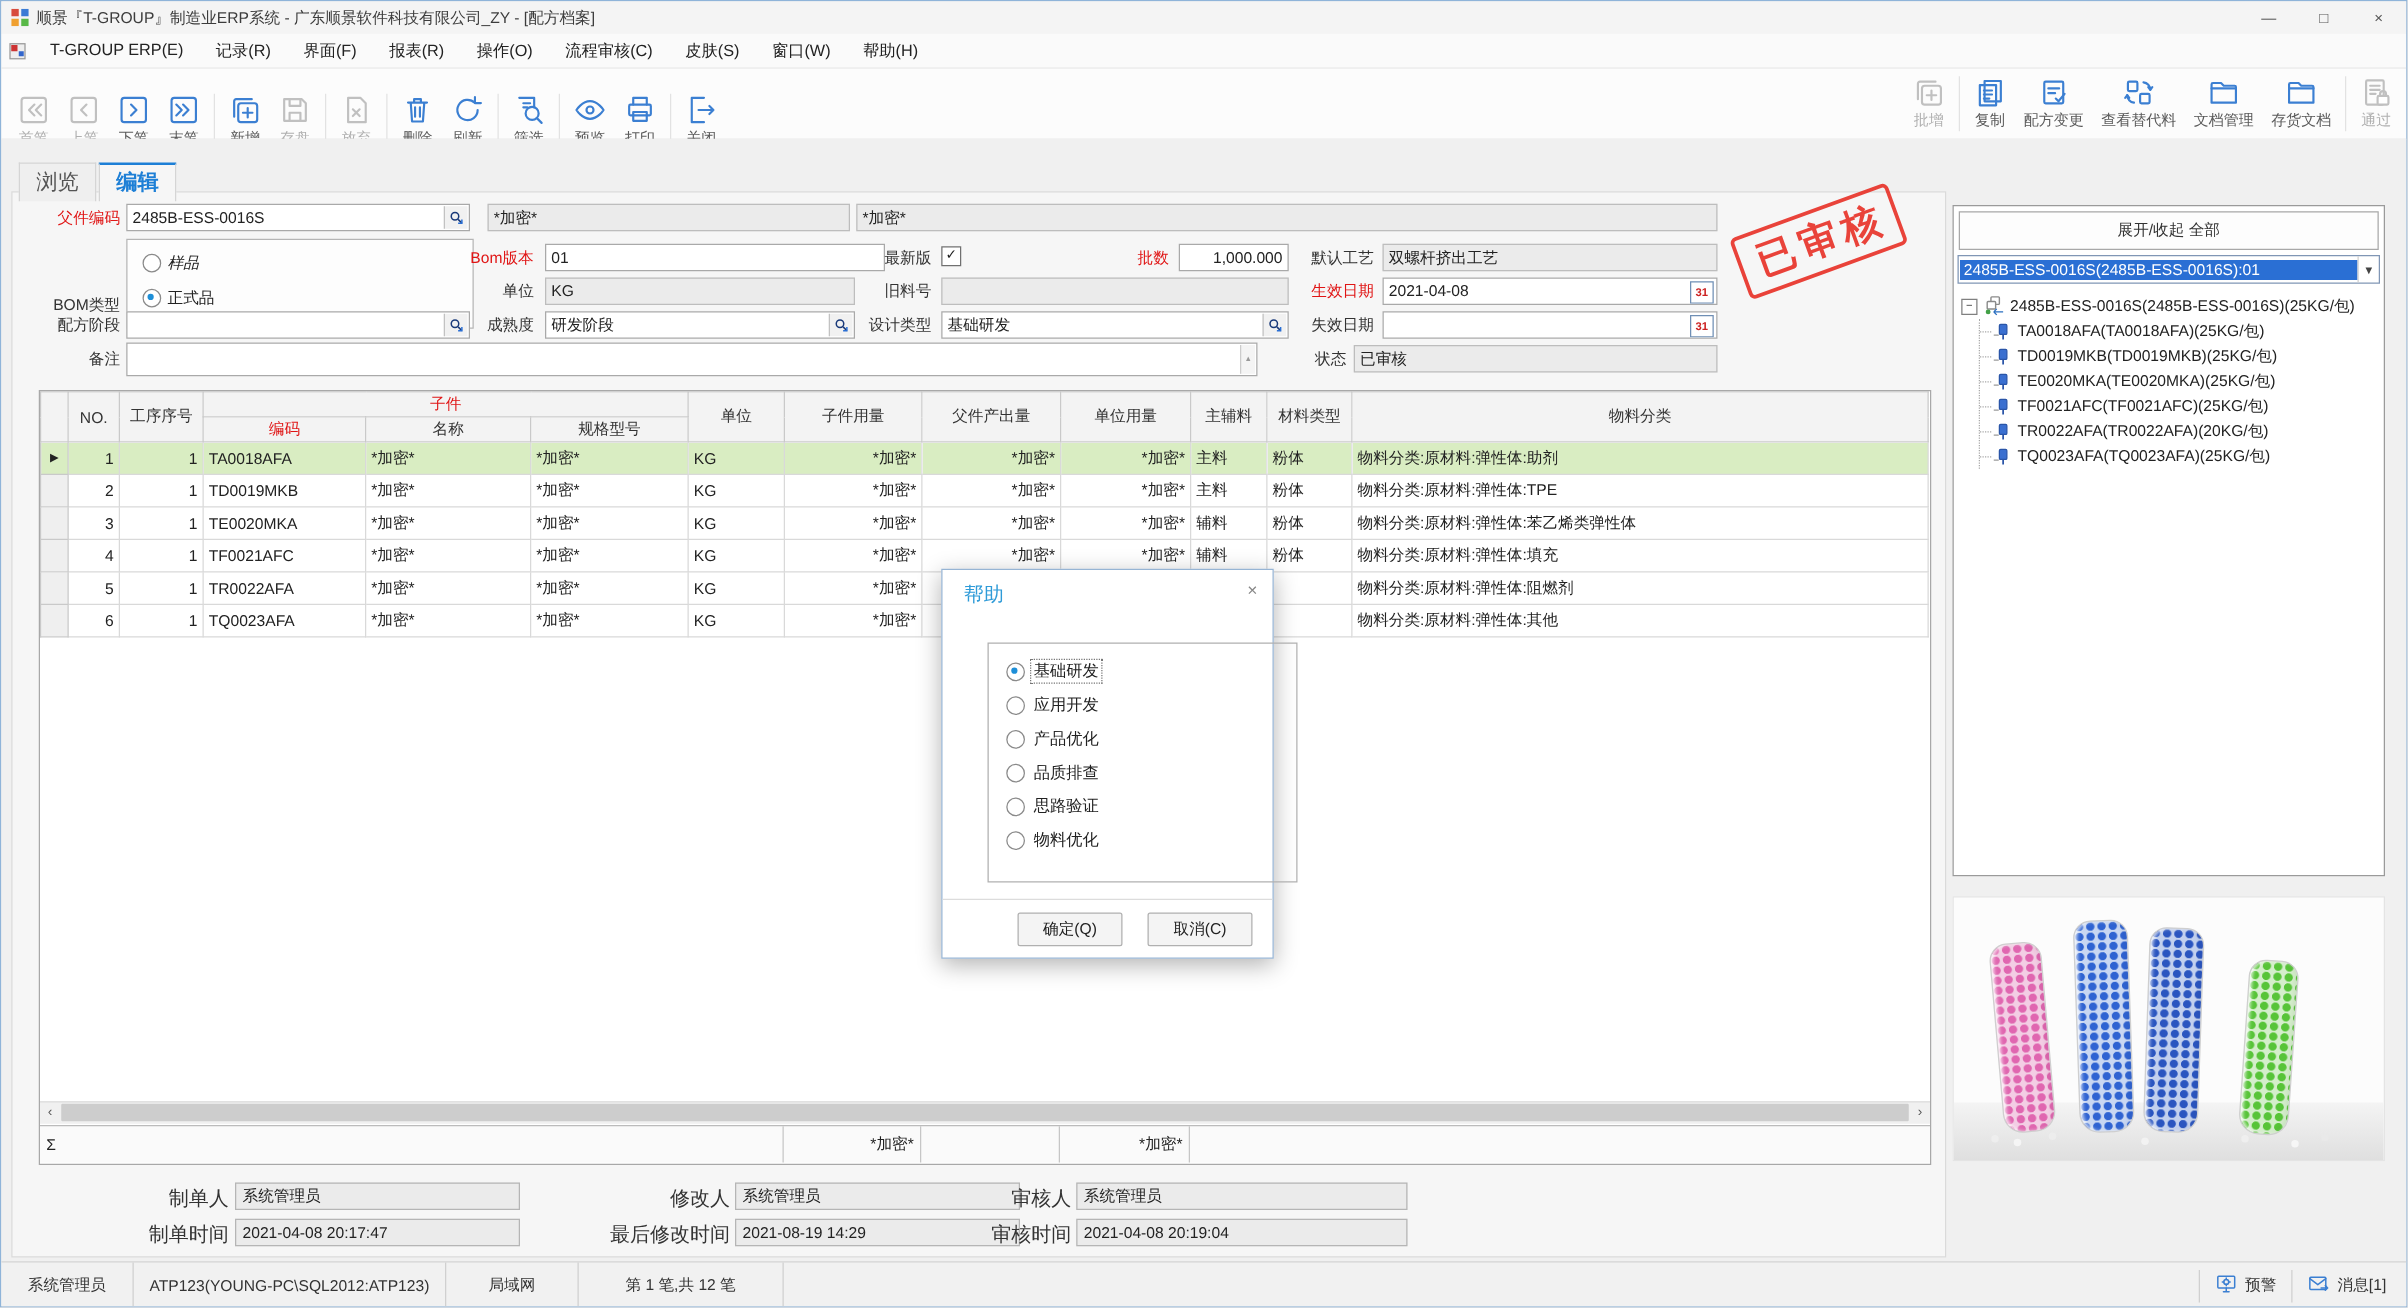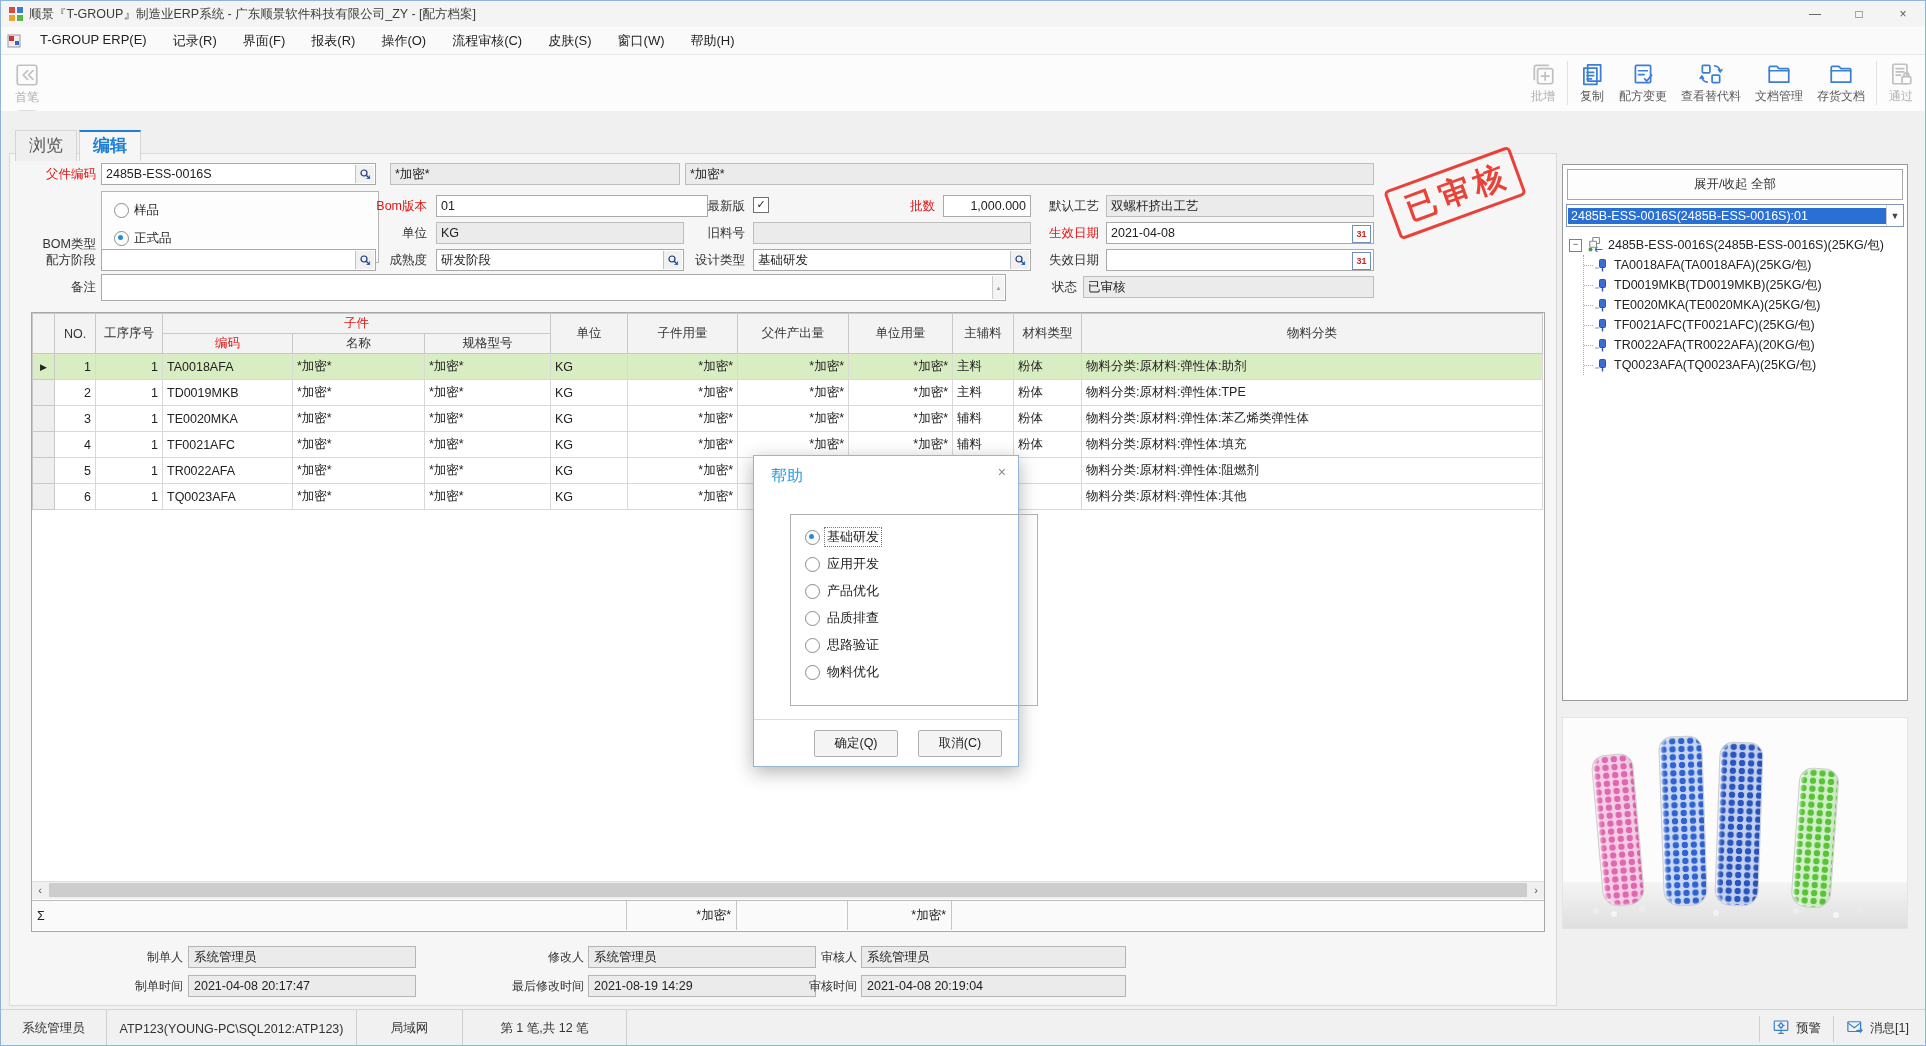--- a/index.html
+++ b/index.html
@@ -9,21 +9,21 @@
   .app-ico{width:14px;height:14px;margin-right:6px;flex:0 0 auto;}
   .win-ctrls{position:absolute;right:0;top:0;height:26px;display:flex;}
   .win-btn{width:44px;height:26px;display:flex;align-items:center;justify-content:center;color:#555;font-size:12px;}
   
   .menubar{position:absolute;left:0;top:26px;width:100%;height:28px;background:#fafafa;border-bottom:1px solid #e6e6e6;display:flex;align-items:center;padding-left:6px;box-sizing:border-box;}
   .menu-item{padding:4px 13px;font-size:13px;color:#222;}
   .mdi-ctrls{position:absolute;right:6px;top:28px;display:flex;}
   .mdi-btn{width:24px;height:20px;display:flex;align-items:center;justify-content:center;color:#8a8a8a;font-size:11px;}
   
   .toolbar{position:absolute;left:0;top:54px;width:100%;height:56px;background:#fcfcfc;border-bottom:1px solid #dcdcdc;}
-  .tb-left{position:absolute;left:6px;top:6px;display:flex;align-items:center;height:52px;flex-direction:column;}
+  .tb-left{position:absolute;left:6px;top:16px;display:flex;align-items:center;height:52px;}
   .tb-right{position:absolute;right:4px;top:2px;display:flex;align-items:center;height:52px;}
   .tb-item{display:flex;flex-direction:column;align-items:center;justify-content:center;padding:1px 7px;}
   .tb-icon{width:26px;height:26px;color:#3b7fd2;}
   .tb-icon svg{width:26px;height:26px;display:block;}
   .tb-label{font-size:12px;color:#5a5a5a;margin-top:1px;white-space:nowrap;}
   .tb-item.off .tb-icon{color:#c0c0c0;}
   .tb-item.off .tb-label{color:#b0b0b0;}
   .tb-sep{width:1px;height:44px;background:#e2e2e2;margin:0 4px;}
   
   .content{position:absolute;left:0;top:110px;width:1926px;height:898px;background:#f0f0f0;}
@@ -56,21 +56,21 @@
   table.grid tr.sel td{background:#d9edc2;}
   table.grid td.mark{background:#efefef;border-color:#c9c9c9;padding:0;text-align:center;font-size:9px;color:#222;}
   table.grid td.num{text-align:right;}
   .hscroll{position:absolute;left:0;right:0;bottom:32px;height:17px;background:#f0f0f0;border-top:1px solid #dcdcdc;}
   .hs-arrow{position:absolute;top:0;width:16px;height:16px;display:flex;align-items:center;justify-content:center;color:#555;font-size:11px;}
   .hs-thumb{position:absolute;left:17px;right:17px;top:1px;height:14px;background:#cdcdcd;border-radius:1px;}
   .sumrow{position:absolute;left:0;right:0;bottom:1px;height:29px;display:flex;background:#fafafa;border-top:1px solid #bbb;font-size:12.5px;color:#222;}
   .sumcell{border-right:1px solid #c6c6c6;display:flex;align-items:center;box-sizing:border-box;padding:0 5px;}
   .sumcell.rt{justify-content:flex-end;}
   
-  .f-lbl{position:absolute;font-size:12px;color:#333;text-align:right;white-space:nowrap;}
+  .f-lbl{position:absolute;font-size:16px;color:#333;text-align:right;white-space:nowrap;}
   .f-fld{position:absolute;height:22px;background:#ebebeb;border:1px solid #b5b5b5;font-size:12.5px;line-height:20px;padding:0 5px;box-sizing:border-box;color:#222;}
   
   .statusbar{position:absolute;left:0;top:1008px;width:1926px;height:38px;background:#f1f1f1;border-top:1px solid #d4d4d4;box-sizing:border-box;}
   .sb-cells{position:absolute;left:0;top:0;height:100%;display:flex;align-items:stretch;}
   .sb-cell{display:flex;align-items:center;justify-content:center;font-size:12.5px;color:#333;border-right:1px solid #d0d0d0;box-sizing:border-box;}
   .sb-right{position:absolute;right:6px;top:0;height:100%;display:flex;align-items:center;}
   .sb-item{display:flex;align-items:center;font-size:12.5px;color:#333;padding:0 12px;}
   .sb-item svg{width:18px;height:18px;color:#3b7fd2;margin-right:6px;}
   .sb-vsep{width:1px;height:26px;background:#d0d0d0;}
   
@@ -375,21 +375,21 @@
             <path d="M15 15l6 6"></path>
             <path d="M21 15v6h-6" stroke="#2a6fd4"></path>
           </svg>
         </span>
     </div>
     <div class="fld ro" style="left:389px;top:52px;width:290px;">*加密*</div>
     <div class="fld ro" style="left:684px;top:52px;width:689px;">*加密*</div>
 
     <div class="lbl" style="left:8px;top:125px;width:87px;">BOM类型</div>
     <div class="groupbox">
-      <div class="radio-row" style="left:12px;top:10px;">
+      <div class="radio-row" style="left:12px;top:10px;font-style:italic;">
           <span class="rdo"></span>
           <span>样品</span>
         </div>
       <div class="radio-row" style="left:12px;top:38px;">
           <span class="rdo on"></span>
           <span>正式品</span>
         </div>
     </div>
 
     <div class="lbl req" style="left:340px;top:87px;width:86px;">Bom版本</div>

